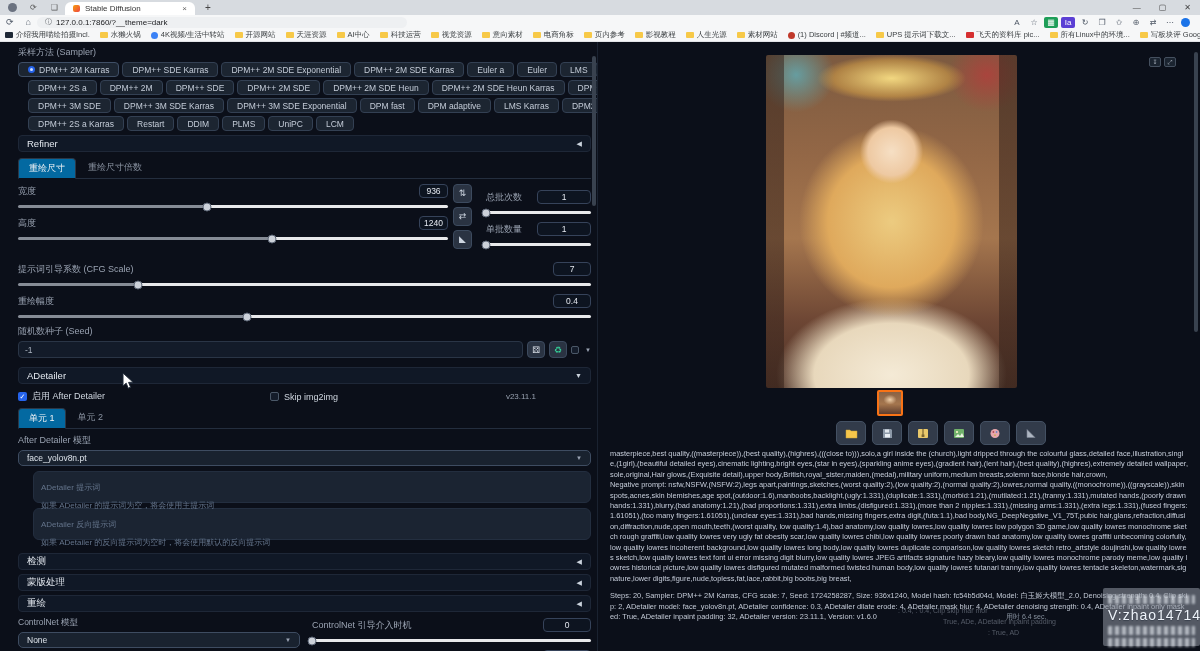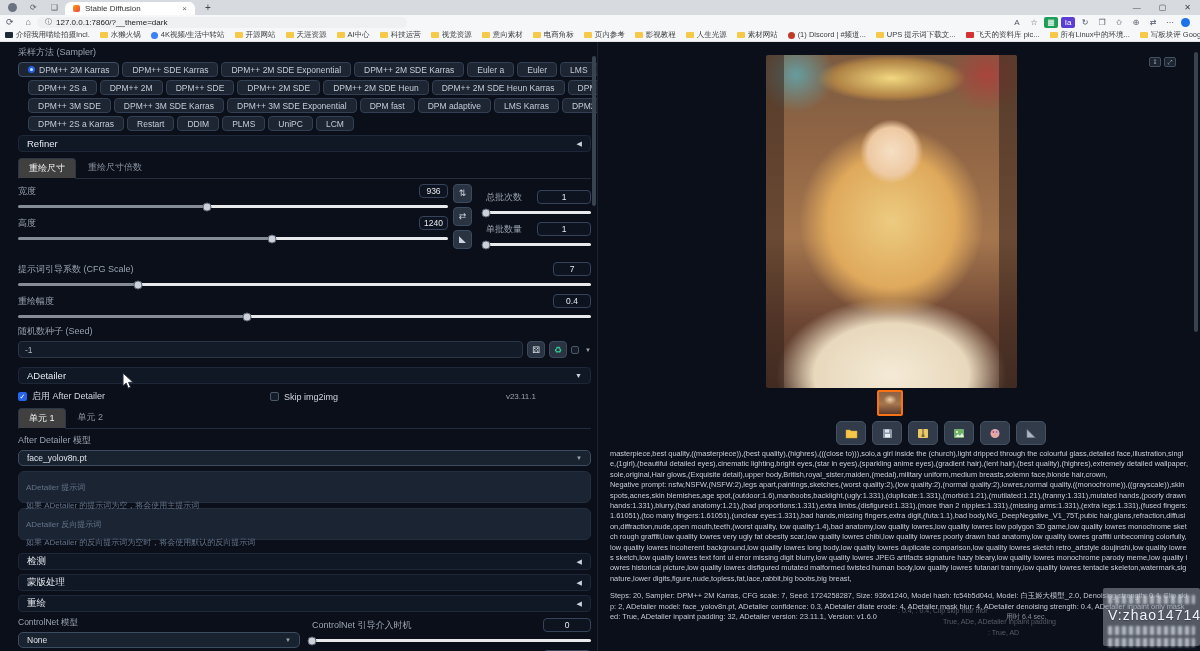--- a/index.html
+++ b/index.html
@@ -46,21 +46,21 @@
   .srow.i1 { padding-left:10px; } .srow.i2 { padding-left:10px; } .srow.i3 { padding-left:10px; }
   .sbtn { display:flex; align-items:center; gap:4px; background:#1c2531; border:1px solid #334053; border-radius:4px; color:#c4ccd8; font-size:8.5px; height:15px; padding:0 9px; white-space:nowrap; font-family:"Liberation Sans",sans-serif; }
   .sbtn.sel { border-color:#3f4f66; }
   .radio { width:7px; height:7px; border-radius:50%; background:#2563eb; position:relative; }
   .radio::after { content:""; position:absolute; left:2px; top:2px; width:3px; height:3px; border-radius:50%; background:#cfe0ff; }
   .acc { display:flex; align-items:center; justify-content:space-between; background:#101826; border:1px solid #1e2737; border-radius:4px; height:17px; padding:0 8px; margin-top:4px; }
   .acc .atitle { font-size:9.5px; color:#e3e8ef; }
   .acc .arrow { font-size:7px; color:#cbd3dd; }
   .tabsrow { display:flex; gap:2px; border-bottom:1px solid #242e3e; margin-top:6px; }
   .tabitem { font-size:9px; padding:3px 10px; color:#8b94a3; }
-  .tabitem.on { color:#f3f4f6; border:1px solid #2c3746; border-bottom:1px solid #0b0f19; border-radius:4px 4px 0 0; background:#404040; margin-bottom:-1px; }
+  .tabitem.on { color:#f3f4f6; border:1px solid #2c3746; border-bottom:1px solid #0b0f19; border-radius:4px 4px 0 0; background:#0369a1; margin-bottom:-1px; }
   .sizewrap { display:flex; margin-top:4px; }
   .sizecol { width:430px; }
   .btncol { width:26px; display:flex; flex-direction:column; gap:4px; padding-left:5px; padding-top:1px; }
   .sqbtn { width:19px; height:19px; border-radius:4px; background:#2a3342; border:1px solid #3c4a5e; color:#cdd5e0; font-size:9px; line-height:17px; text-align:center; }
   .batchcol { flex:1; padding-left:12px; padding-top:6px; }
   .fieldrow { display:flex; align-items:center; height:16px; }
   .flabel { font-size:9px; color:#9aa3b2; flex:1; }
   .numbox { background:#0d1420; border:1px solid #36435a; border-radius:4px; color:#e5e9f0; font-size:8.5px; text-align:center; height:14px; width:29px; font-family:"Liberation Sans",sans-serif; }
   .numbox.w38 { width:38px; } .numbox.w54 { width:54px; } .numbox.w48 { width:48px; }
   .slider { position:relative; height:3px; border-radius:2px; background:linear-gradient(to right,#868c96 var(--p),#e8e9eb var(--p)); margin:6px 0 7px; }
@@ -75,21 +75,21 @@
   .cbx { width:9px; height:9px; border-radius:2px; margin-right:5px; }
   .cbx.on { background:#2563eb; color:#fff; font-size:7px; line-height:9px; text-align:center; }
   .cbx.off { background:#141c2a; border:1px solid #4b5868; }
   .cbxlabel { font-size:9px; color:#cfd6df;text-align:center; }
   .skipwrap { margin-left:165px; display:flex; align-items:center; }
   .version { margin-left:auto; margin-right:55px; font-size:8px; color:#98a1b0; }
   .unittabs { display:flex; gap:2px; border-bottom:1px solid #242e3e; margin-top:5px; }
   .dropdown { display:flex; align-items:center; justify-content:space-between; background:#19222f; border:1px solid #3e4c61; border-radius:5px; height:16px; padding:0 8px; margin-top:3px; }
   .ddtext { font-size:8.5px; color:#dde3ea; }
   .ddarrow { font-size:6px; color:#9aa3b2; }
-  .ta { background:#1b2432; border:1px solid #232e3f; border-radius:6px; height:32px; padding:4px 7px; margin-top:5px; }
+  .ta { background:#1b2432; border:1px solid #232e3f; border-radius:6px; height:32px; padding:4px 7px; margin-top:5px;margin-left:15px; }
   .ph { font-size:8px; color:#64748b; white-space:pre-line; line-height:11px; }
   .cngrid { display:flex; gap:12px; margin-top:5px; }
   .cnleft { width:282px; } .cnright { flex:1; }
   .cnlabel { font-size:8.5px; color:#9aa3b2; }
   .mt2 { margin-top:2px; }
 
   
   #right { position:absolute; left:598px; top:42px; width:602px; height:609px; background:#0b0f19; }
   .vdiv { position:absolute; left:597px; top:42px; width:1px; height:609px; background:#1a2230; }
   .rscroll { position:absolute; right:2px; top:10px; width:4px; height:280px; background:#39424f; border-radius:2px; }

